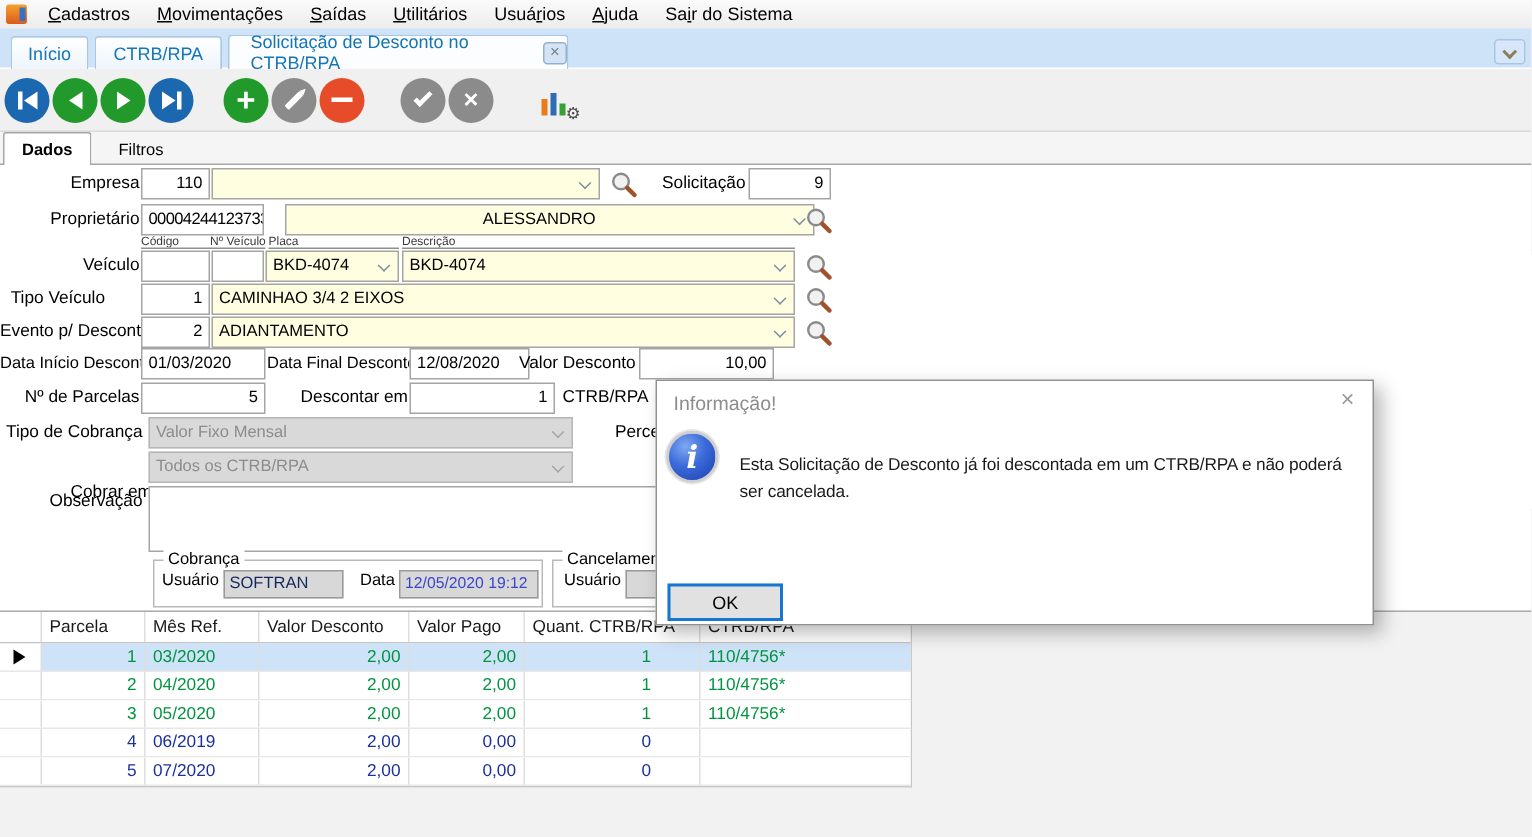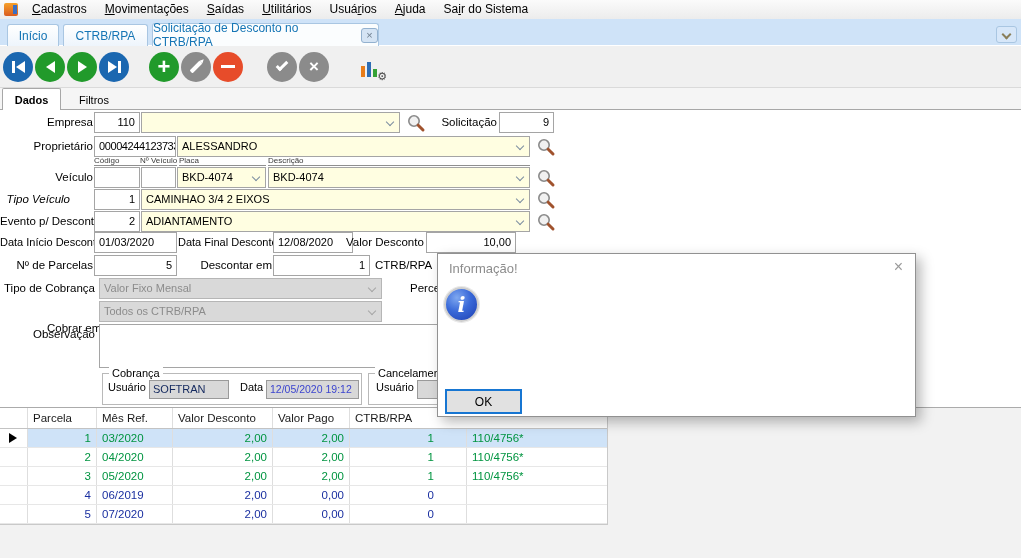--- a/index.html
+++ b/index.html
@@ -140,21 +140,21 @@
     <span class="menu-item"><span>Sa</span><u>i</u><span>r do Sistema</span></span>
   </div>
 
   <div class="tabstrip">
     <div class="tab" style="left:7px; width:52px;">
         <span>Início</span>
       </div>
     <div class="tab" style="left:63px; width:85px;">
         <span>CTRB/RPA</span>
       </div>
-    <div class="tab active" style="left:152px; width:227px;">
+    <div class="tab active" style="left:152px; width:227px;padding-left:14px;">
       <span>Solicitação de Desconto no CTRB/RPA</span>
       <span class="tab-close">×</span>
     </div>
     <div class="tab-overflow">
         <span class="chevdbl"></span>
       </div>
   </div>
 
   <div class="toolbar">
     <div class="tbtn first c-blue">
@@ -215,42 +215,42 @@
     <div class="combo" style="left:141px; top:2px; width:259px;"><span></span><span class="chev"></span></div>
     <svg class="mag" style="left:406px; top:3px;" viewBox="0 0 20 20">
         <circle cx="8" cy="8" r="5.2" fill="#f1f1f1" stroke="#8a8a8a" stroke-width="1.6"></circle>
         <line x1="12.2" y1="12.2" x2="17" y2="17" stroke="#a0522d" stroke-width="3" stroke-linecap="round"></line>
       </svg>
     <div class="lbl" style="left:420px; top:2px; width:77px;">Solicitação</div>
     <div class="fld num" style="left:499px; top:2px; width:55px;">9</div>
 
     <div class="lbl" style="left:0; top:26px; width:93px;">Proprietário</div>
     <div class="fld" style="left:94px; top:26px; width:82px; letter-spacing:-0.4px;">00004244123733</div>
-    <div class="combo" style="left:177px; top:26px; width:353px;"><span>ALESSANDRO</span><span class="chev"></span></div>
+    <div class="combo" style="left:190px; top:26px; width:353px;text-align:center;"><span>ALESSANDRO</span><span class="chev"></span></div>
     <svg class="mag" style="left:536px; top:27px;" viewBox="0 0 20 20">
         <circle cx="8" cy="8" r="5.2" fill="#f1f1f1" stroke="#8a8a8a" stroke-width="1.6"></circle>
         <line x1="12.2" y1="12.2" x2="17" y2="17" stroke="#a0522d" stroke-width="3" stroke-linecap="round"></line>
       </svg>
 
     <div class="mini" style="left:94px;  width:46px;">Código</div>
     <div class="mini" style="left:140px; width:37px;">Nº Veículo</div>
     <div class="mini" style="left:179px; width:87px;">Placa</div>
     <div class="mini" style="left:268px; width:262px;">Descrição</div>
 
     <div class="lbl" style="left:0; top:57px; width:93px;">Veículo</div>
     <div class="fld" style="left:94px; top:57px; width:46px;"></div>
     <div class="fld" style="left:141px; top:57px; width:35px;"></div>
     <div class="combo" style="left:177px; top:57px; width:89px;"><span>BKD-4074</span><span class="chev"></span></div>
     <div class="combo" style="left:268px; top:57px; width:262px;"><span>BKD-4074</span><span class="chev"></span></div>
     <svg class="mag" style="left:536px; top:58px;" viewBox="0 0 20 20">
         <circle cx="8" cy="8" r="5.2" fill="#f1f1f1" stroke="#8a8a8a" stroke-width="1.6"></circle>
         <line x1="12.2" y1="12.2" x2="17" y2="17" stroke="#a0522d" stroke-width="3" stroke-linecap="round"></line>
       </svg>
 
-    <div class="lbl" style="left:0; top:79px; width:70px;font-style:italic;">Tipo Veículo</div>
+    <div class="lbl" style="left:0; top:79px; width:70px;">Tipo Veículo</div>
     <div class="fld num" style="left:94px; top:79px; width:46px;">1</div>
     <div class="combo" style="left:141px; top:79px; width:389px;"><span>CAMINHAO 3/4 2 EIXOS</span><span class="chev"></span></div>
     <svg class="mag" style="left:536px; top:80px;" viewBox="0 0 20 20">
         <circle cx="8" cy="8" r="5.2" fill="#f1f1f1" stroke="#8a8a8a" stroke-width="1.6"></circle>
         <line x1="12.2" y1="12.2" x2="17" y2="17" stroke="#a0522d" stroke-width="3" stroke-linecap="round"></line>
       </svg>
 
     <div class="lbl" style="left:0; top:101px; width:93px;">Evento p/ Desconto</div>
     <div class="fld num" style="left:94px; top:101px; width:46px;">2</div>
     <div class="combo" style="left:141px; top:101px; width:389px;"><span>ADIANTAMENTO</span><span class="chev"></span></div>
@@ -298,20 +298,21 @@
   </div>
 
   <div class="grid-panel">
     <div class="grid">
       <div class="grow hdr">
         <div class="gc gut"></div>
         <div class="gc w1">Parcela</div>
         <div class="gc w2">Mês Ref.</div>
         <div class="gc w3">Valor Desconto</div>
         <div class="gc w4">Valor Pago</div>
+        <div class="gc w5">Quant. CTRB/RPA</div>
         <div class="gc w6">CTRB/RPA</div>
       </div>
       <div class="grow paid selected">
         <div class="gc gut" style="background:#fff;">
             <span class="marker"></span>
           </div>
         <div class="gc w1 r">1</div>
         <div class="gc w2">03/2020</div>
         <div class="gc w3 r">2,00</div>
         <div class="gc w4 r">2,00</div>
@@ -356,16 +357,17 @@
       </div>
     </div>
   </div>
 
   <div class="dialog">
     <div class="dlg-title">Informação!</div>
     <div class="dlg-close">×</div>
     <div class="info-icon">
         <span>i</span>
       </div>
+    <div class="dlg-msg">Esta Solicitação de Desconto já foi descontada em um CTRB/RPA e não poderá ser cancelada.</div>
     <button class="dlg-ok">OK</button>
   </div>
 
 </div>
 
 </body></html>

